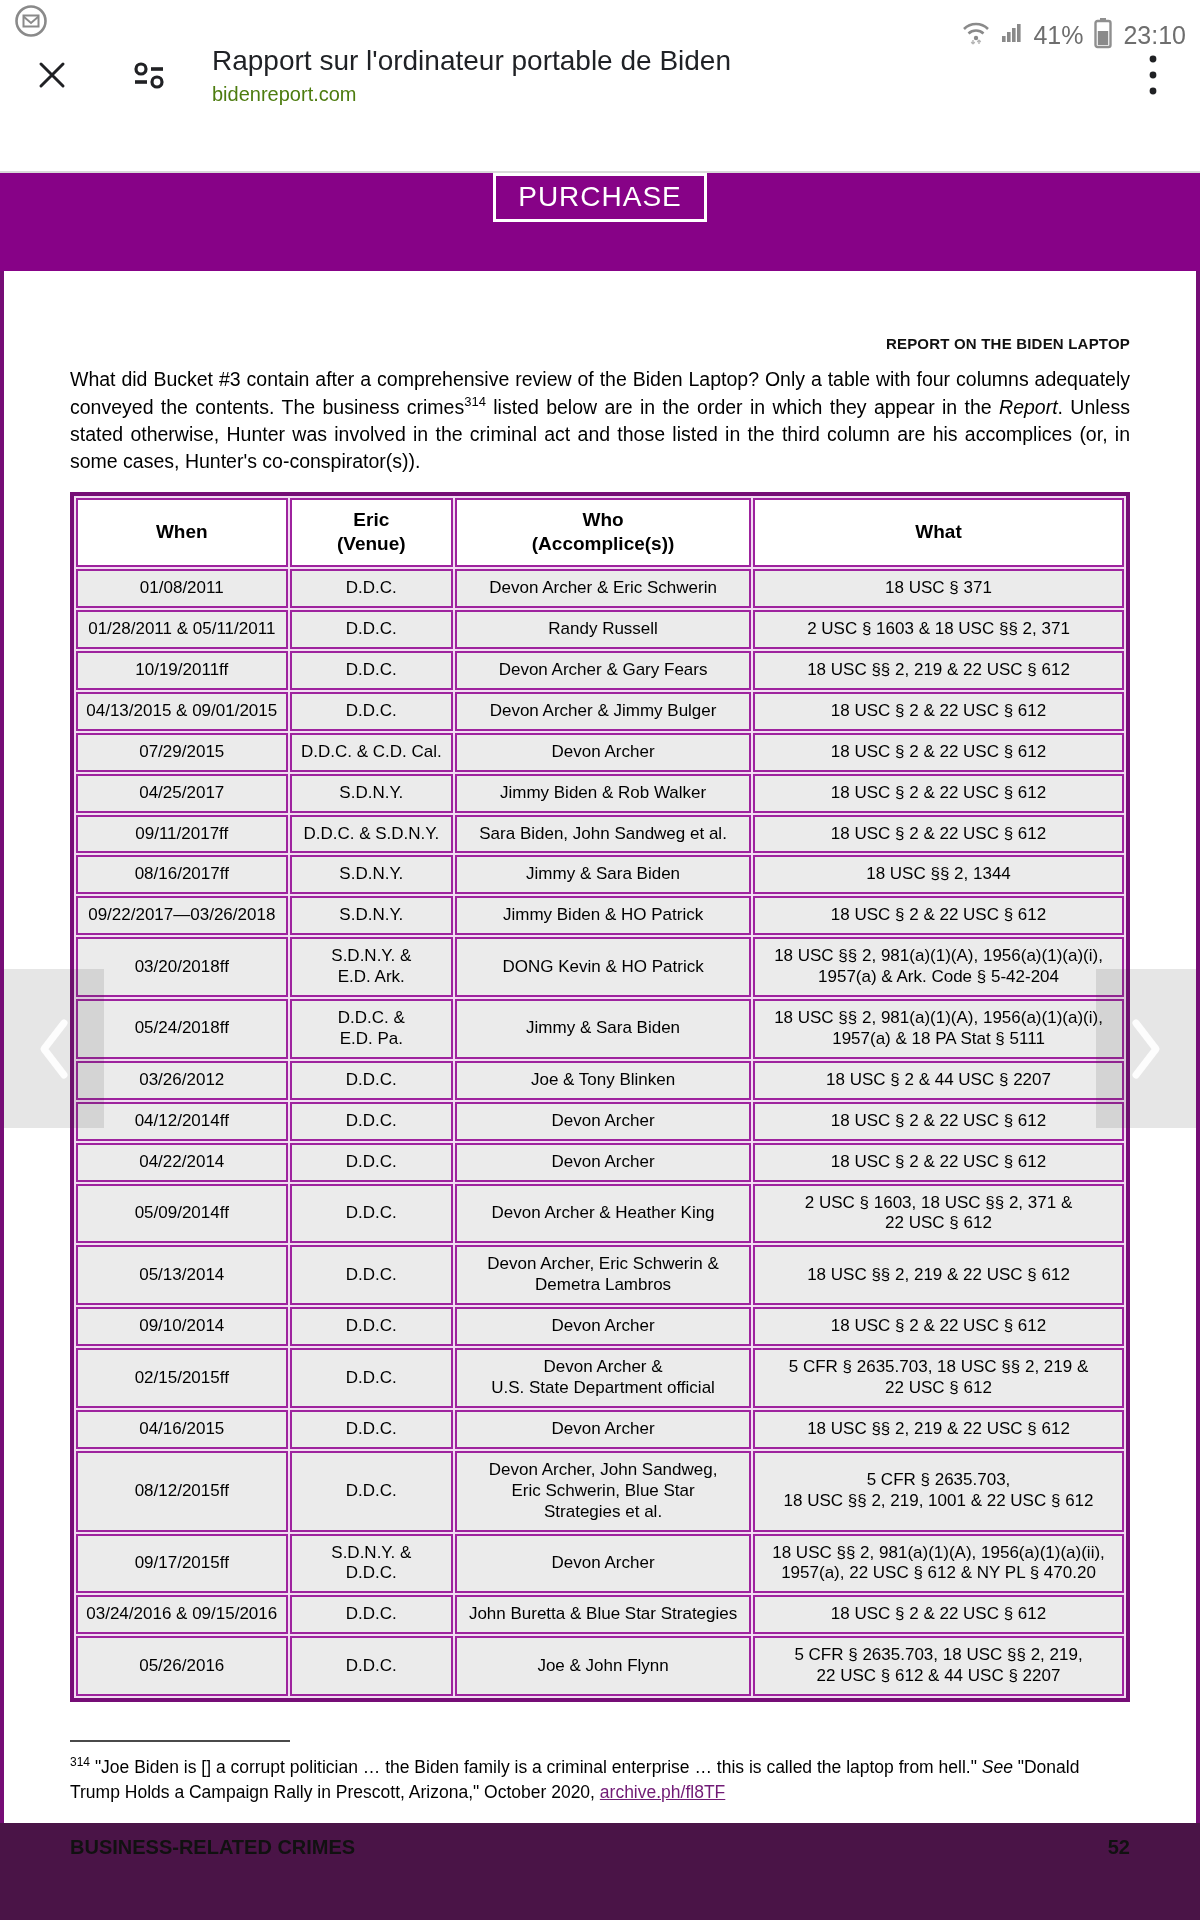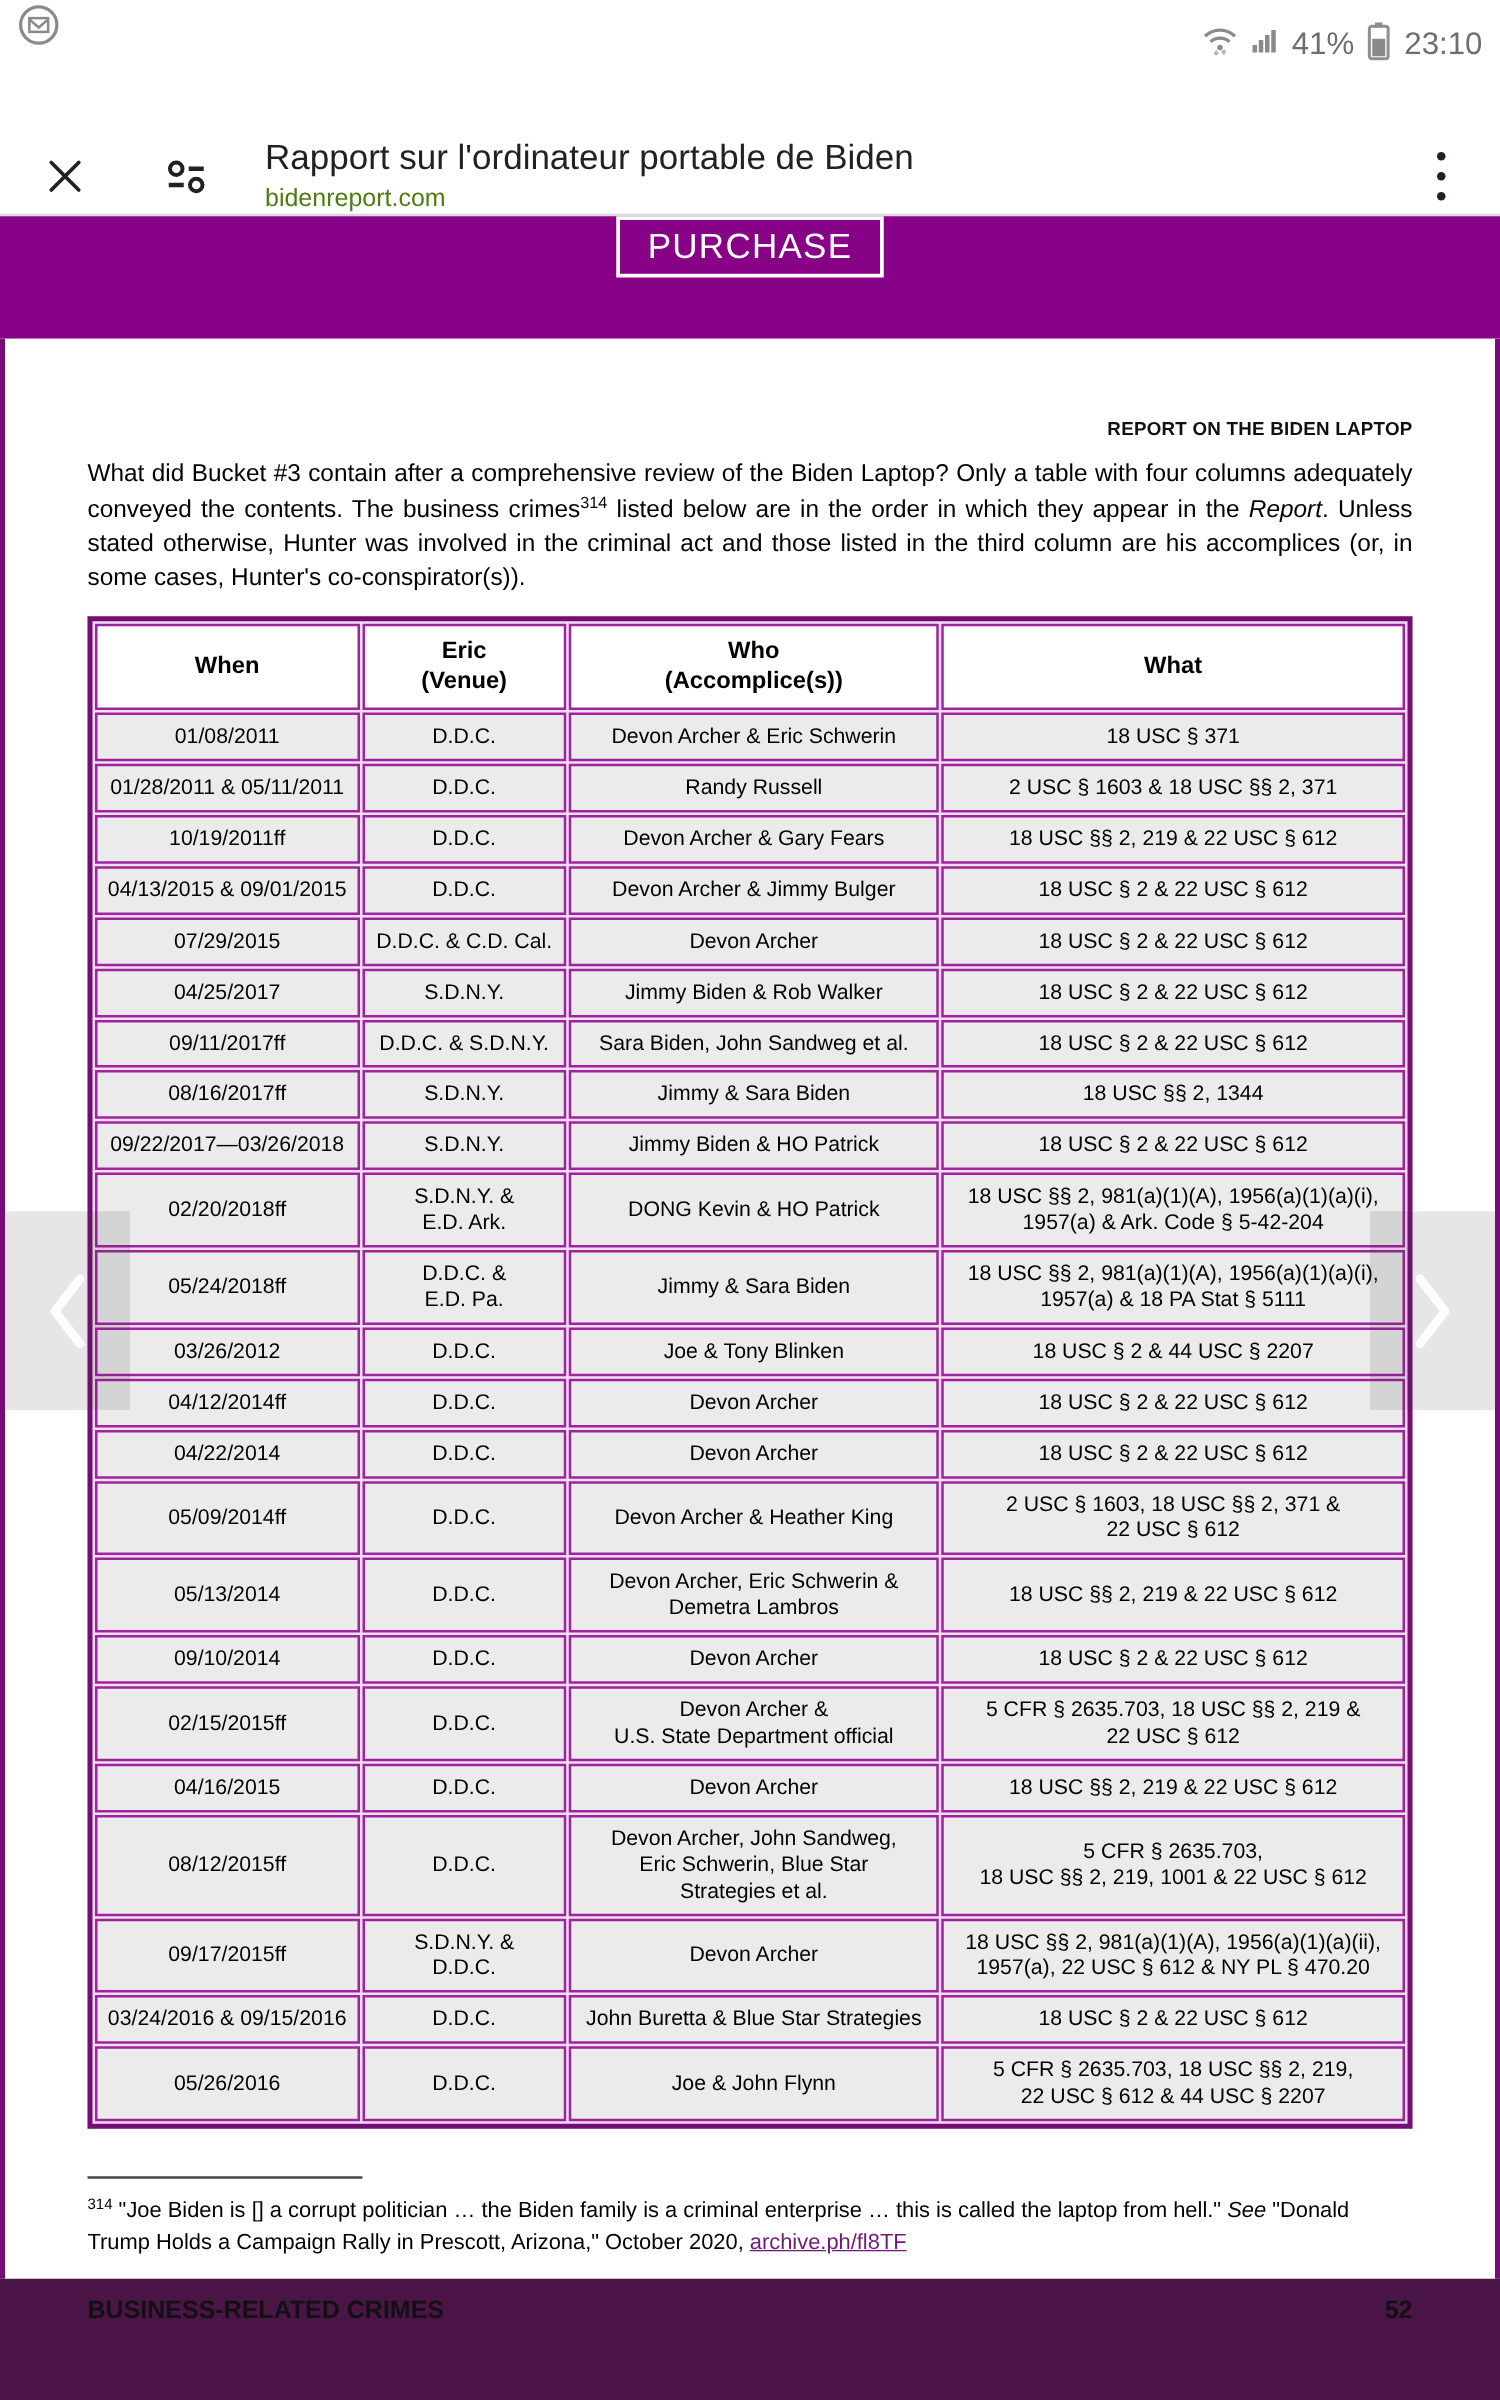--- a/index.html
+++ b/index.html
@@ -12,21 +12,21 @@
   
   .status-bar {
     height:45px; background:#ffffff; display:flex; align-items:center;
     justify-content:space-between; padding:0 14px;
   }
   .status-right { display:flex; align-items:center; gap:9px;margin-top:25px; }
   .status-text { font-size:25px; color:#6e6e6e; }
 
   
   .browser-header {
-    height:128px; background:#ffffff; display:flex; align-items:flex-end;
+    height:128px; background:#ffffff; display:flex; align-items:flex-start;
     border-bottom:2px solid #d9d9d9; padding:0 22px;
   }
   .hdr-close { width:60px; height:60px; display:flex; align-items:center; justify-content:center; }
   .hdr-tune  { width:64px; height:60px; margin-left:36px; display:flex; align-items:center; justify-content:center; }
   .hdr-titles { margin-left:30px; flex:1; min-width:0; }
   .hdr-title { font-size:28px; color:#1f2125; white-space:nowrap; }
   .hdr-url   { font-size:20px; color:#4d7c0f; margin-top:6px; }
   .hdr-menu  { width:50px; height:60px; display:flex; align-items:center; justify-content:center; }
 
   
@@ -237,21 +237,21 @@
           <td>Jimmy &amp; Sara Biden</td>
           <td>18 USC §§ 2, 1344</td>
         </tr>
         <tr>
           <td>09/22/2017—03/26/2018</td>
           <td>S.D.N.Y.</td>
           <td>Jimmy Biden &amp; HO Patrick</td>
           <td>18 USC § 2 &amp; 22 USC § 612</td>
         </tr>
         <tr>
-          <td>02/20/2018ff</td>
+          <td>03/20/2018ff</td>
           <td>S.D.N.Y. &amp;
 E.D. Ark.</td>
           <td>DONG Kevin &amp; HO Patrick</td>
           <td>18 USC §§ 2, 981(a)(1)(A), 1956(a)(1)(a)(i),
 1957(a) &amp; Ark. Code § 5-42-204</td>
         </tr>
         <tr>
           <td>05/24/2018ff</td>
           <td>D.D.C. &amp;
 E.D. Pa.</td>

